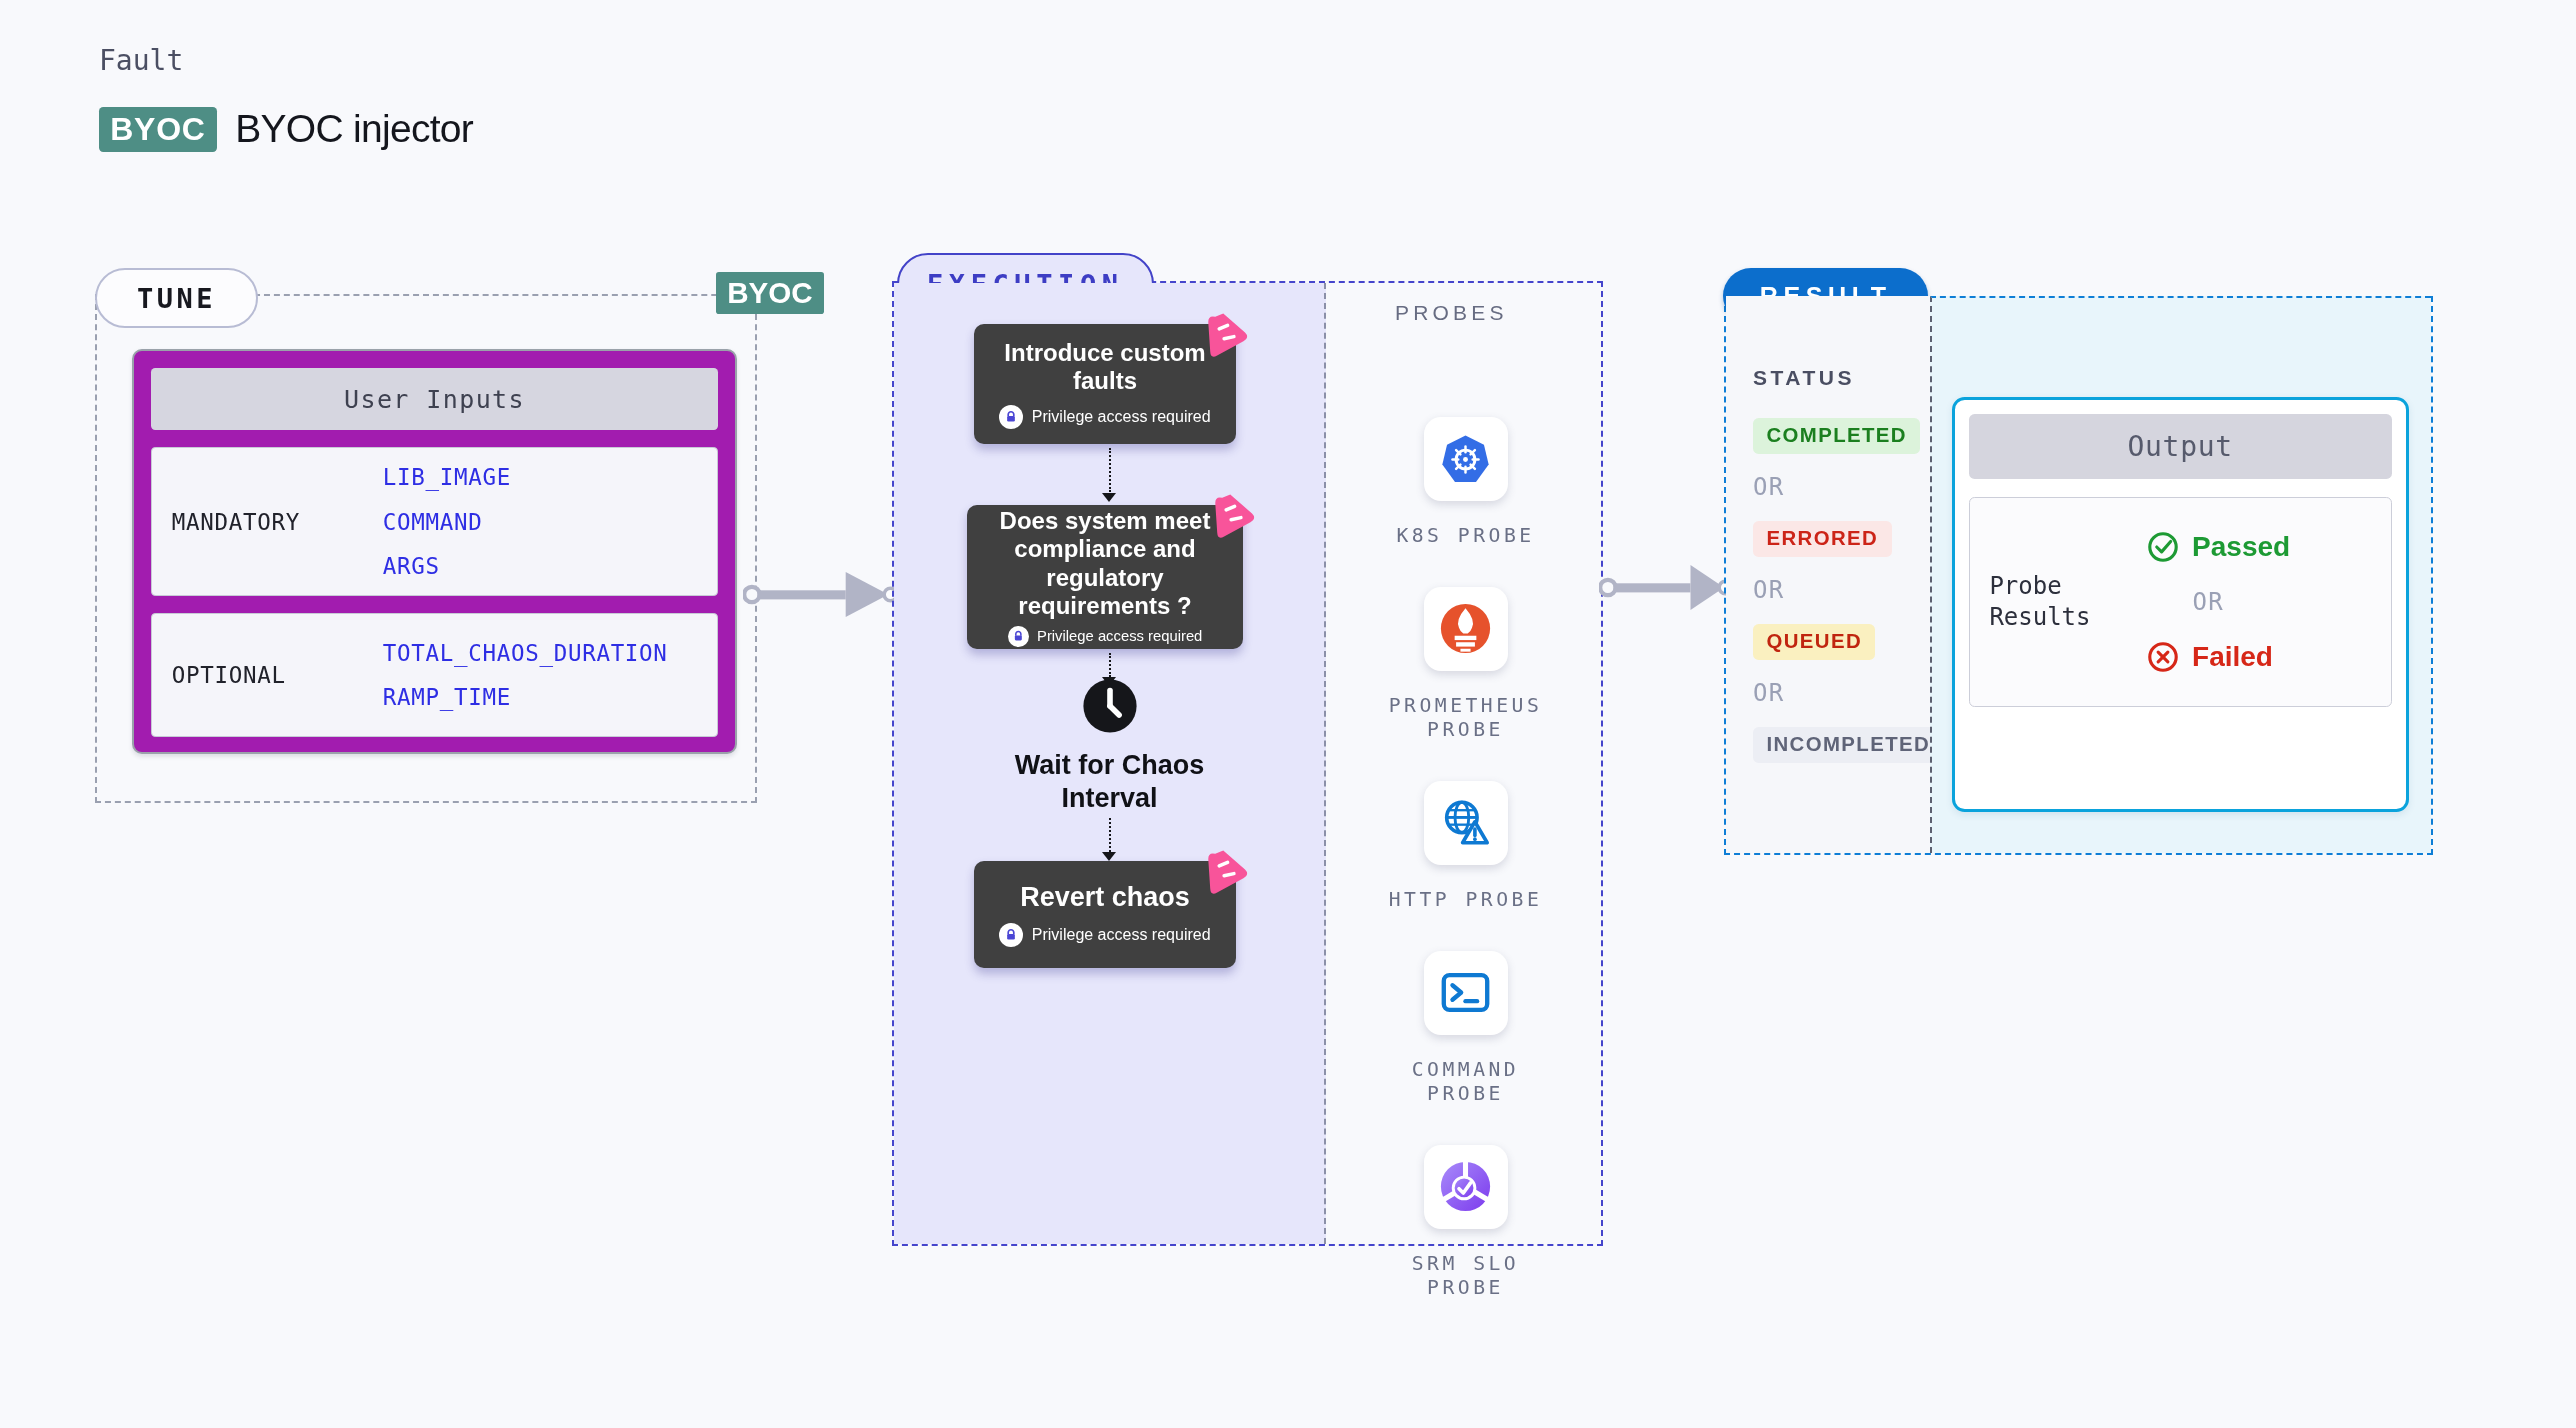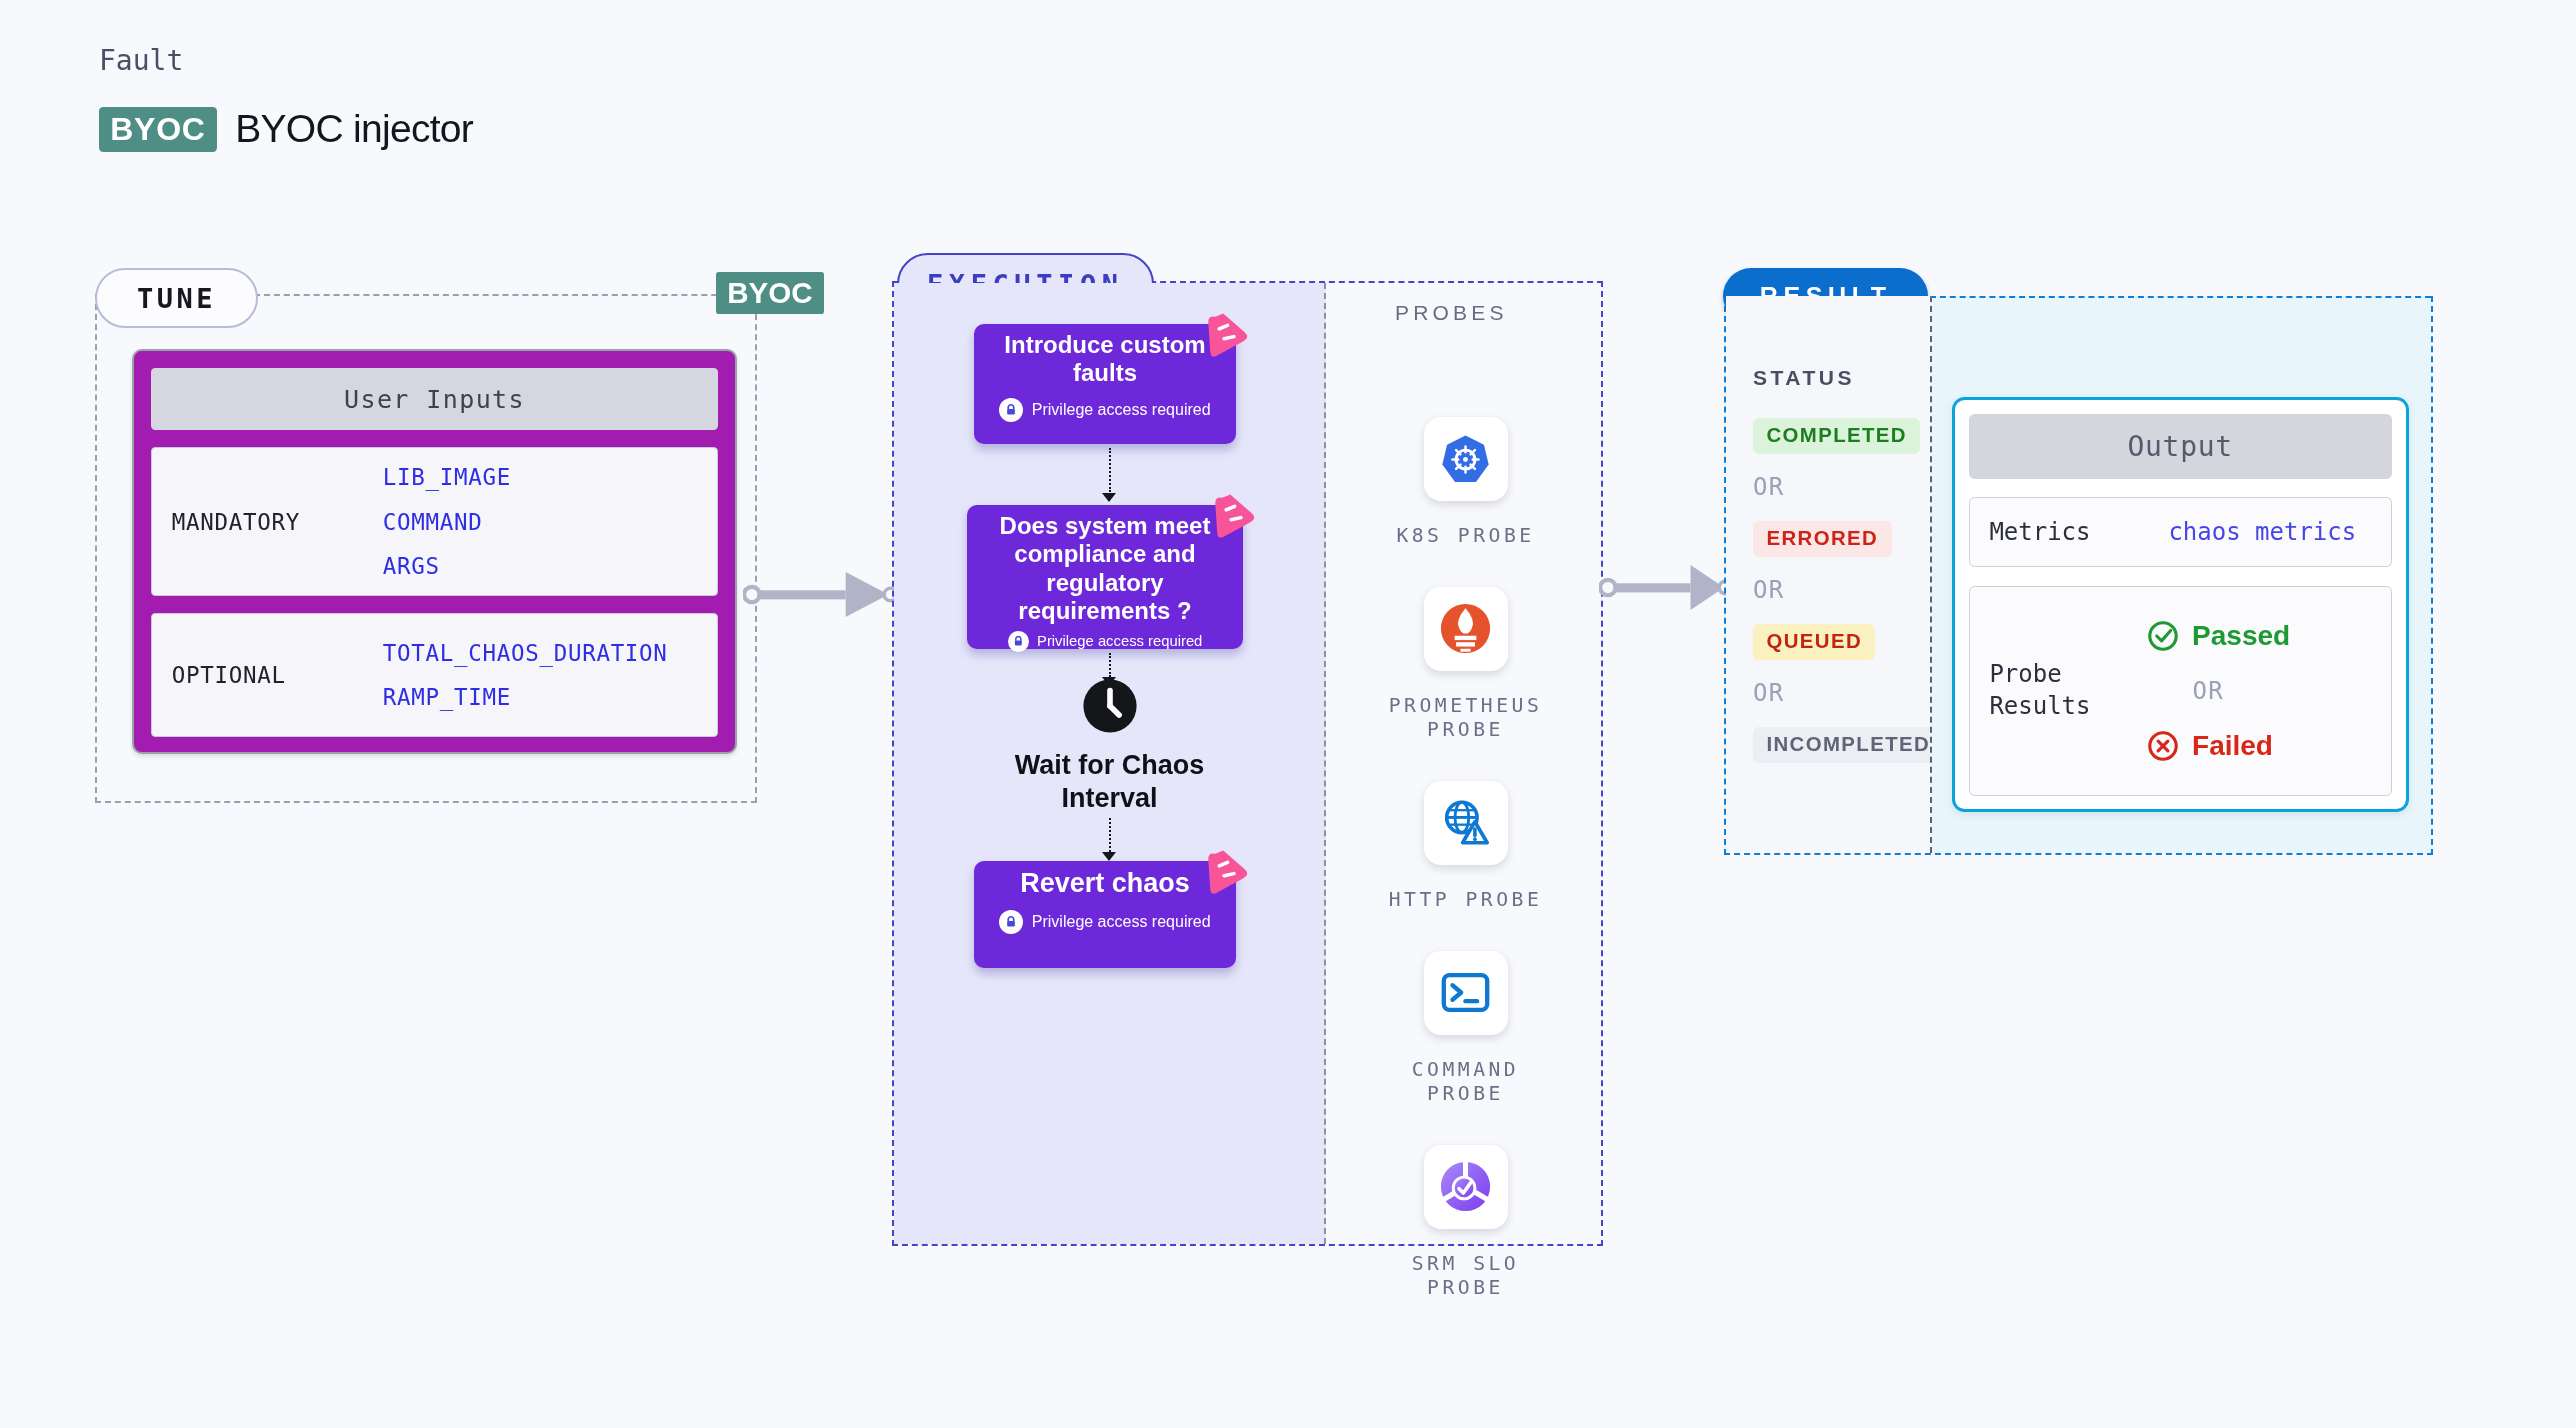--- a/index.html
+++ b/index.html
@@ -33,22 +33,22 @@
   .ui-val{font-family:"DejaVu Sans Mono",monospace;font-size:22.5px;color:#2e2ee4;letter-spacing:0.7px;}
 
   
   .flow-arrow{position:absolute;}
 
   
   .exec-box{position:absolute;left:892px;top:281px;width:711px;height:965px;border:2.1px dashed #4545cc;box-sizing:border-box;}
   .exec-pill{left:2.8px;top:-29.6px;width:253px;height:58px;background:#e6e6fb;border:2.8px solid #4343c8;
              font-family:"DejaVu Sans Mono",monospace;font-weight:bold;font-size:27px;color:#3d3dc4;letter-spacing:5.6px;}
   .exec-lav{position:absolute;left:0;top:0;width:432px;height:100%;background:#e6e6fb;border-right:2.1px dashed #8b90a8;box-sizing:border-box;}
-  .chaos-card{position:absolute;background:#6d28d9;border-radius:9.9px;box-shadow:0 5.6px 9.9px rgba(50,46,140,.28);
-              display:flex;flex-direction:column;align-items:center;gap:9.9px;box-sizing:border-box;padding:7px 1px;}
+  .chaos-card{position:absolute;background:#404040;border-radius:9.9px;box-shadow:0 5.6px 9.9px rgba(50,46,140,.28);
+              display:flex;flex-direction:column;align-items:center;justify-content:center;gap:9.9px;box-sizing:border-box;padding:7px 1px;}
   .chaos-title{color:#fff;font-weight:bold;font-size:24px;line-height:1.18;text-align:center;}
   .priv{display:flex;align-items:center;gap:8.4px;}
   .priv-txt{color:#fff;font-size:16px;}
   .priv-circ{width:24px;height:24px;border-radius:50%;background:#fff;display:flex;align-items:center;justify-content:center;}
   .pink-ic{position:absolute;top:-14px;right:-14px;z-index:0;}
   .card-body{position:relative;z-index:1;display:flex;flex-direction:column;align-items:center;gap:9.9px;}
   .dot-conn{position:absolute;left:215px;width:0;border-left:2.1px dotted #15161a;}
   .dot-arrowhead{position:absolute;left:208px;width:0;height:0;border-left:7.7px solid transparent;border-right:7.7px solid transparent;border-top:9.9px solid #15161a;}
   .clock-wrap{position:absolute;left:188px;top:395px;}
   .wait-label{position:absolute;left:96px;top:466px;width:239px;text-align:center;font-weight:bold;font-size:27px;color:#101116;line-height:1.22;}
@@ -333,24 +333,20 @@
         <span class="badge b-queued">QUEUED</span>
         <span class="or-txt">OR</span>
         <span class="badge b-incompleted">INCOMPLETED</span>
       </div>
     </div>
 
     <div class="result-panel">
       <div class="out-card">
         <div class="out-head">Output</div>
 
-        <div class="out-row metrics">
-          <div class="out-label">Metrics</div>
-          <div class="out-val">chaos metrics</div>
-        </div>
 
         <div class="out-row probes">
           <div class="out-label">Probe Results</div>
           <div class="pr-stack">
             <div class="pr-item">
               <svg width="32" height="32" viewBox="0 0 46 46">
                 <circle cx="23" cy="23" r="19" fill="none" stroke="#1d9a34" stroke-width="4.5"></circle>
                 <polyline points="14,23 21,30 34,15" fill="none" stroke="#1d9a34" stroke-width="4.5" stroke-linecap="round" stroke-linejoin="round"></polyline>
               </svg>
               <span class="pr-passed">Passed</span>

